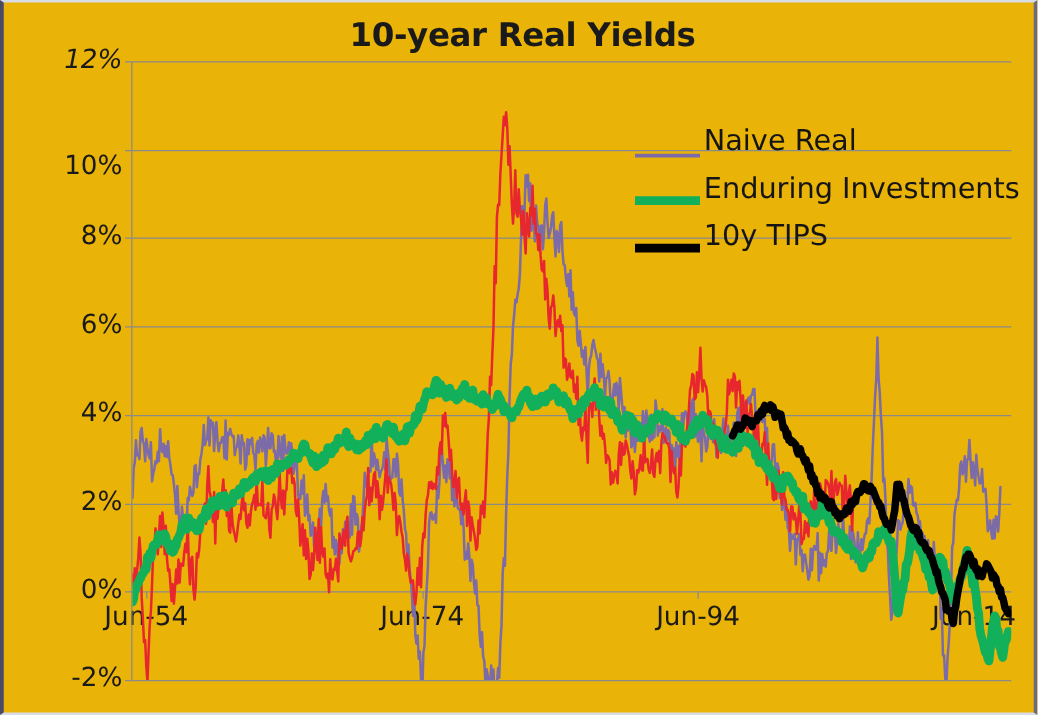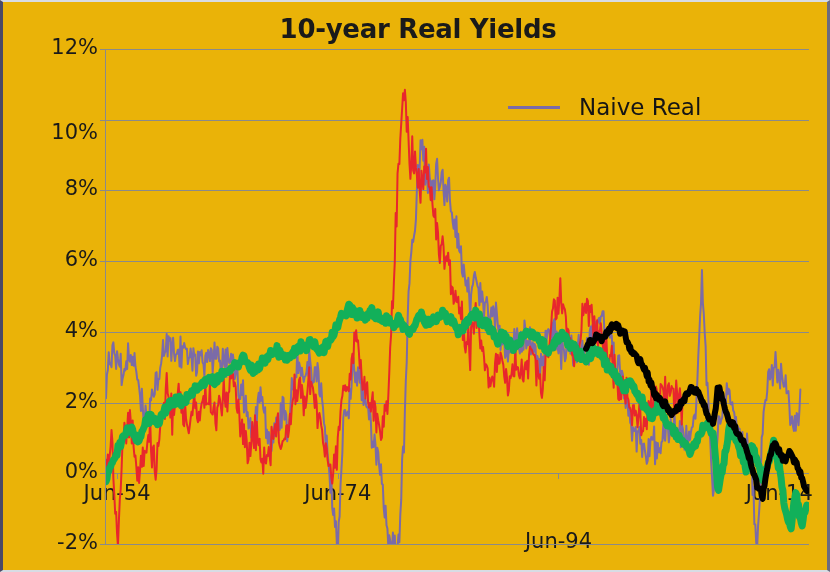--- a/index.html
+++ b/index.html
@@ -112,23 +112,22 @@
 
   
   #legend {
     position: absolute;
     left: 505px;
     top: 86px;
     width: 300px;
   }
   .legend-row {
     display: flex;
-    align-items: center;
+    align-items: flex-end;
     height: 38px;
-    gap: 16px;
   }
   .legend-swatch {
     width: 52px;
     height: 3px;
     flex: 0 0 52px;
   }
   .legend-swatch.thick { height: 7px; }
   .legend-label {
     margin-left: 3px;
     font-size: 23px;
@@ -138,33 +137,33 @@
   }
 </style>
 </head>
 <body>
 
 <div id="root">
 
   <div id="chart-title">10-year Real Yields</div>
 
   <div id="ylabels">
-      <div class="ylabel" style="top: 33px;">12%</div>
+      <div class="ylabel" style="top: 33px; font-style: italic;">12%</div>
       <div class="ylabel" style="top: 118px;">10%</div>
       <div class="ylabel" style="top: 174.429px;">8%</div>
       <div class="ylabel" style="top: 245.143px;">6%</div>
       <div class="ylabel" style="top: 315.857px;">4%</div>
       <div class="ylabel" style="top: 386.571px;">2%</div>
       <div class="ylabel" style="top: 457.286px;">0%</div>
       <div class="ylabel" style="top: 528px;">-2%</div>
     </div>
   <div id="xlabels">
       <div class="xlabel" style="left: 54.0361px; top: 479.286px;">Jun-54</div>
       <div class="xlabel" style="left: 274.758px; top: 479.286px;">Jun-74</div>
-      <div class="xlabel" style="left: 495.48px; top: 479.286px; margin-top: 48px;">Jun-94</div>
+      <div class="xlabel" style="left: 495.48px; top: 479.286px;">Jun-94</div>
       <div class="xlabel" style="left: 716.203px; top: 479.286px;">Jun-14</div>
     </div>
 
   <div id="plot">
     <div id="grid-layer">
         <div class="gridline" style="top: 0px;"></div>
         <div class="tickmark" style="top: 0px;"></div>
         <div class="gridline" style="top: 70.7143px;"></div>
         <div class="tickmark" style="top: 70.7143px;"></div>
         <div class="gridline" style="top: 141.429px;"></div>
@@ -191,15 +190,23 @@
         <path d="M0.00,432.64L0.92,430.11L1.84,422.73L2.76,422.22L3.68,418.62L4.60,417.68L5.52,414.76L6.44,413.75L7.36,410.99L8.28,410.03L9.20,408.43L10.12,405.37L11.04,406.35L11.96,396.50L12.88,398.91L13.80,393.55L14.71,397.70L15.63,392.14L16.55,387.43L17.47,386.55L18.39,386.35L19.31,386.52L20.23,382.70L21.15,378.81L22.07,378.93L22.99,379.65L23.91,381.05L24.83,383.62L25.75,377.99L26.67,380.44L27.59,386.26L28.51,385.89L29.43,389.25L30.35,391.92L31.27,386.28L32.19,392.90L33.11,391.76L34.03,388.75L34.95,387.70L35.87,382.39L36.79,381.37L37.71,378.88L38.63,376.88L39.55,370.80L40.47,373.26L41.39,369.72L42.31,365.48L43.22,374.51L44.14,370.60L45.06,365.36L45.98,369.55L46.90,372.07L47.82,371.48L48.74,369.14L49.66,373.38L50.58,372.91L51.50,375.73L52.42,369.93L53.34,374.70L54.26,369.42L55.18,365.54L56.10,364.64L57.02,366.51L57.94,362.38L58.86,358.01L59.78,363.96L60.70,357.61L61.62,356.44L62.54,359.08L63.46,352.04L64.38,351.58L65.30,354.26L66.22,356.15L67.14,351.26L68.06,352.93L68.98,355.68L69.90,348.05L70.82,349.14L71.73,354.71L72.65,354.99L73.57,347.30L74.49,349.83L75.41,356.71L76.33,351.24L77.25,353.99L78.17,353.45L79.09,351.61L80.01,353.37L80.93,345.47L81.85,346.56L82.77,347.85L83.69,347.09L84.61,344.84L85.53,341.94L86.45,346.22L87.37,341.83L88.29,341.52L89.21,336.82L90.13,337.11L91.05,341.27L91.97,338.73L92.89,336.86L93.81,338.62L94.73,336.96L95.65,334.15L96.57,332.97L97.49,335.05L98.41,336.19L99.32,330.49L100.24,332.34L101.16,329.73L102.08,329.99L103.00,328.35L103.92,332.47L104.84,331.93L105.76,331.59L106.68,327.59L107.60,334.45L108.52,335.42L109.44,327.90L110.36,331.36L111.28,333.19L112.20,326.41L113.12,330.52L114.04,327.51L114.96,329.69L115.88,322.19L116.80,322.88L117.72,325.93L118.64,322.27L119.56,323.81L120.48,322.96L121.40,322.65L122.32,323.30L123.24,320.84L124.16,322.27L125.08,318.61L126.00,318.42L126.92,318.60L127.83,316.65L128.75,313.54L129.67,316.74L130.59,314.17L131.51,314.58L132.43,318.04L133.35,313.56L134.27,313.32L135.19,313.18L136.11,308.12L137.03,306.10L137.95,306.72L138.87,311.43L139.79,313.05L140.71,313.27L141.63,313.38L142.55,315.98L143.47,318.86L144.39,321.39L145.31,315.91L146.23,320.93L147.15,324.34L148.07,318.55L148.99,322.93L149.91,320.51L150.83,317.31L151.75,321.12L152.67,315.01L153.59,319.70L154.51,315.52L155.43,314.46L156.34,309.04L157.26,310.86L158.18,311.10L159.10,314.06L160.02,309.35L160.94,307.66L161.86,310.57L162.78,306.19L163.70,306.53L164.62,301.54L165.54,304.73L166.46,305.34L167.38,303.92L168.30,302.74L169.22,301.45L170.14,302.33L171.06,296.60L171.98,305.20L172.90,308.25L173.82,301.28L174.74,304.26L175.66,305.02L176.58,307.70L177.50,307.13L178.42,306.15L179.34,310.90L180.26,308.74L181.18,311.13L182.10,306.47L183.02,309.09L183.94,309.02L184.85,305.47L185.77,306.78L186.69,302.98L187.61,306.82L188.53,299.22L189.45,303.20L190.37,303.67L191.29,298.66L192.21,297.34L193.13,296.54L194.05,302.04L194.97,292.82L195.89,297.64L196.81,298.32L197.73,297.55L198.65,296.46L199.57,296.16L200.49,301.59L201.41,297.76L202.33,297.10L203.25,290.90L204.17,290.58L205.09,295.28L206.01,292.63L206.93,294.65L207.85,297.91L208.77,292.74L209.69,297.55L210.61,300.22L211.53,300.21L212.45,302.56L213.36,304.07L214.28,300.80L215.20,299.24L216.12,301.37L217.04,297.75L217.96,303.75L218.88,299.37L219.80,292.45L220.72,292.09L221.64,297.60L222.56,292.54L223.48,290.85L224.40,291.45L225.32,290.35L226.24,283.31L227.16,287.56L228.08,285.80L229.00,281.56L229.92,275.88L230.84,277.15L231.76,278.54L232.68,273.91L233.60,270.85L234.52,268.39L235.44,264.35L236.36,264.80L237.28,266.12L238.20,266.35L239.12,266.09L240.04,266.87L240.95,262.48L241.87,258.63L242.79,255.21L243.71,255.95L244.63,258.67L245.55,265.58L246.47,258.47L247.39,260.93L248.31,265.77L249.23,262.77L250.15,262.24L251.07,268.97L251.99,262.90L252.91,263.79L253.83,261.53L254.75,266.73L255.67,268.27L256.59,265.66L257.51,267.72L258.43,266.58L259.35,271.14L260.27,266.72L261.19,269.43L262.11,264.42L263.03,266.19L263.95,261.58L264.87,261.89L265.79,258.51L266.71,263.38L267.63,267.93L268.55,268.01L269.46,269.60L270.38,266.50L271.30,265.30L272.22,262.97L273.14,270.41L274.06,269.25L274.98,271.38L275.90,272.18L276.82,269.37L277.74,272.06L278.66,271.17L279.58,274.27L280.50,266.72L281.42,268.79L282.34,273.64L283.26,269.26L284.18,274.08L285.10,273.34L286.02,274.94L286.94,275.88L287.86,278.66L288.78,276.29L289.70,274.01L290.62,275.62L291.54,270.37L292.46,266.35L293.38,269.34L294.30,270.21L295.22,273.75L296.14,274.34L297.06,280.36L297.97,276.14L298.89,279.21L299.81,278.77L300.73,280.74L301.65,280.97L302.57,284.27L303.49,285.33L304.41,280.31L305.33,281.28L306.25,279.46L307.17,280.36L308.09,277.21L309.01,276.94L309.93,273.46L310.85,270.30L311.77,268.50L312.69,266.47L313.61,265.72L314.53,269.11L315.45,263.04L316.37,268.83L317.29,267.99L318.21,272.98L319.13,274.53L320.05,276.26L320.97,275.94L321.89,270.30L322.81,270.30L323.73,275.43L324.65,271.06L325.57,273.81L326.48,271.85L327.40,267.84L328.32,271.50L329.24,271.25L330.16,272.62L331.08,270.31L332.00,266.07L332.92,268.62L333.84,268.34L334.76,267.74L335.68,265.55L336.60,261.21L337.52,264.59L338.44,264.82L339.36,264.09L340.28,268.52L341.20,272.63L342.12,268.32L343.04,270.11L343.96,271.03L344.88,267.60L345.80,274.11L346.72,272.74L347.64,271.69L348.56,274.64L349.48,277.32L350.40,279.51L351.32,278.61L352.24,285.83L353.16,281.37L354.08,278.45L354.99,281.69L355.91,281.95L356.83,282.07L357.75,279.01L358.67,273.85L359.59,277.38L360.51,271.69L361.43,270.56L362.35,273.64L363.27,270.17L364.19,268.24L365.11,266.44L366.03,265.25L366.95,265.93L367.87,268.35L368.79,268.84L369.71,261.14L370.63,267.00L371.55,266.84L372.47,268.27L373.39,264.87L374.31,275.54L375.23,271.46L376.15,271.03L377.07,276.72L377.99,272.49L378.91,274.58L379.83,271.17L380.75,273.40L381.67,279.48L382.59,272.84L383.50,282.76L384.42,278.56L385.34,282.76L386.26,280.17L387.18,281.32L388.10,288.14L389.02,286.24L389.94,287.83L390.86,291.64L391.78,295.23L392.70,291.36L393.62,290.78L394.54,288.56L395.46,283.06L396.38,287.32L397.30,288.80L398.22,284.29L399.14,291.90L400.06,286.83L400.98,292.53L401.90,297.48L402.82,292.48L403.74,290.79L404.66,296.79L405.58,294.19L406.50,294.53L407.42,301.52L408.34,296.15L409.26,296.66L410.18,297.80L411.09,293.72L412.01,295.40L412.93,293.27L413.85,295.27L414.77,293.80L415.69,286.12L416.61,286.57L417.53,286.13L418.45,286.98L419.37,283.89L420.29,282.22L421.21,283.85L422.13,282.95L423.05,284.74L423.97,285.11L424.89,287.48L425.81,282.91L426.73,283.42L427.65,287.26L428.57,288.83L429.49,286.56L430.41,287.88L431.33,286.08L432.25,289.80L433.17,292.47L434.09,292.03L435.01,297.01L435.93,290.53L436.85,293.42L437.77,291.84L438.69,301.17L439.60,302.10L440.52,301.53L441.44,300.38L442.36,304.10L443.28,300.40L444.20,299.67L445.12,298.28L446.04,298.63L446.96,298.98L447.88,293.09L448.80,295.57L449.72,290.18L450.64,291.25L451.56,287.03L452.48,292.29L453.40,290.10L454.32,290.07L455.24,290.12L456.16,283.19L457.08,287.32L458.00,285.90L458.92,286.24L459.84,286.83L460.76,289.86L461.68,296.19L462.60,293.48L463.52,295.44L464.44,299.40L465.36,294.04L466.28,296.72L467.20,297.09L468.11,295.22L469.03,299.73L469.95,298.33L470.87,305.06L471.79,309.34L472.71,304.63L473.63,305.63L474.55,302.20L475.47,310.55L476.39,306.97L477.31,307.67L478.23,310.42L479.15,311.10L480.07,312.81L480.99,308.49L481.91,307.59L482.83,306.97L483.75,301.28L484.67,309.66L485.59,300.88L486.51,305.85L487.43,298.83L488.35,300.40L489.27,300.47L490.19,303.99L491.11,300.63L492.03,300.75L492.95,305.62L493.87,301.38L494.79,304.30L495.71,307.58L496.62,308.72L497.54,305.90L498.46,315.71L499.38,310.86L500.30,311.56L501.22,321.03L502.14,315.66L503.06,318.78L503.98,320.17L504.90,317.23L505.82,323.44L506.74,322.41L507.66,326.33L508.58,322.13L509.50,326.72L510.42,329.66L511.34,326.83L512.26,333.29L513.18,329.83L514.10,333.93L515.02,334.34L515.94,336.13L516.86,338.13L517.78,341.78L518.70,341.51L519.62,341.95L520.54,333.15L521.46,335.31L522.38,332.33L523.30,335.24L524.22,331.77L525.13,333.39L526.05,334.82L526.97,337.94L527.89,337.17L528.81,342.45L529.73,343.17L530.65,345.27L531.57,344.19L532.49,347.91L533.41,350.81L534.33,351.22L535.25,352.48L536.17,347.95L537.09,358.18L538.01,358.24L538.93,355.71L539.85,359.45L540.77,360.92L541.69,360.47L542.61,363.43L543.53,362.70L544.45,369.11L545.37,367.02L546.29,369.67L547.21,364.34L548.13,361.77L549.05,364.24L549.97,360.72L550.89,361.56L551.81,353.19L552.73,363.08L553.64,356.82L554.56,361.71L555.48,361.86L556.40,364.22L557.32,369.23L558.24,367.50L559.16,371.38L560.08,374.20L561.00,376.71L561.92,375.85L562.84,377.06L563.76,375.83L564.68,377.61L565.60,377.98L566.52,377.58L567.44,384.66L568.36,380.45L569.28,381.48L570.20,388.15L571.12,385.04L572.04,390.53L572.96,386.12L573.88,388.79L574.80,390.73L575.72,392.04L576.64,391.64L577.56,395.52L578.48,394.49L579.40,394.03L580.32,397.34L581.23,396.92L582.15,399.59L583.07,401.96L583.99,405.36L584.91,402.76L585.83,397.98L586.75,399.14L587.67,394.87L588.59,394.36L589.51,397.28L590.43,391.72L591.35,392.55L592.27,385.99L593.19,385.06L594.11,385.50L595.03,385.31L595.95,383.28L596.87,376.37L597.79,379.94L598.71,376.51L599.63,376.74L600.55,376.72L601.47,374.08L602.39,373.08L603.31,377.97L604.23,381.28L605.15,384.45L606.07,384.97L606.99,383.85L607.91,391.44L608.83,401.21L609.74,411.87L610.66,425.59L611.58,438.12L612.50,441.41L613.42,435.61L614.34,429.59L615.26,424.70L616.18,423.51L617.10,416.28L618.02,414.71L618.94,402.30L619.86,402.00L620.78,397.43L621.70,391.52L622.62,380.99L623.54,376.16L624.46,378.15L625.38,383.39L626.30,385.46L627.22,387.89L628.14,387.66L629.06,389.03L629.98,391.89L630.90,392.34L631.82,394.61L632.74,398.16L633.66,400.43L634.58,406.65L635.50,403.37L636.42,406.89L637.34,413.01L638.25,409.72L639.17,417.92L640.09,423.03L641.01,420.66L641.93,415.19L642.85,408.38L643.77,405.89L644.69,398.43L645.61,396.73L646.53,397.25L647.45,400.79L648.37,400.30L649.29,410.94L650.21,408.02L651.13,411.04L652.05,415.87L652.97,416.38L653.89,420.38L654.81,424.64L655.73,428.98L656.65,431.48L657.57,425.50L658.49,422.69L659.41,423.39L660.33,418.98L661.25,417.80L662.17,413.67L663.09,412.87L664.01,409.44L664.93,403.75L665.85,401.37L666.76,396.48L667.68,391.21L668.60,396.87L669.52,396.08L670.44,404.52L671.36,410.78L672.28,418.93L673.20,414.42L674.12,422.53L675.04,428.43L675.96,438.03L676.88,441.25L677.80,454.00L678.72,459.12L679.64,462.18L680.56,465.39L681.48,469.73L682.40,473.19L683.32,472.95L684.24,477.69L685.16,479.85L686.08,471.62L687.00,462.11L687.92,452.74L688.84,448.65L689.76,443.66L690.68,445.67L691.60,456.67L692.52,455.38L693.44,468.01L694.36,469.20L695.27,474.04L696.19,476.97L697.11,470.83L698.03,462.73L698.95,463.39L699.87,459.46L700.79,456.11" fill="none" stroke="#12B05A" stroke-width="7" stroke-linejoin="round" stroke-linecap="round"></path>
         <path d="M480.07,299.69L480.99,297.69L481.91,295.28L482.83,294.82L483.75,291.01L484.67,290.95L485.59,293.24L486.51,294.17L487.43,292.81L488.35,290.98L489.27,290.01L490.19,285.46L491.11,286.15L492.03,288.06L492.95,288.73L493.87,287.35L494.79,290.06L495.71,292.25L496.62,287.77L497.54,288.18L498.46,287.06L499.38,287.53L500.30,282.92L501.22,284.95L502.14,281.78L503.06,279.62L503.98,282.61L504.90,277.52L505.82,275.28L506.74,278.83L507.66,277.48L508.58,277.68L509.50,277.99L510.42,274.87L511.34,279.32L512.26,276.20L513.18,279.55L514.10,284.79L515.02,282.72L515.94,281.33L516.86,282.55L517.78,283.61L518.70,282.35L519.62,287.68L520.54,293.22L521.46,292.83L522.38,294.75L523.30,300.01L524.22,297.64L525.13,303.11L526.05,302.40L526.97,304.99L527.89,303.87L528.81,304.85L529.73,305.90L530.65,307.01L531.57,311.81L532.49,314.17L533.41,310.79L534.33,310.24L535.25,314.83L536.17,315.69L537.09,318.32L538.01,320.73L538.93,318.76L539.85,322.94L540.77,327.25L541.69,323.53L542.61,332.33L543.53,330.53L544.45,336.36L545.37,333.57L546.29,338.95L547.21,339.38L548.13,346.03L549.05,344.08L549.97,349.22L550.89,345.80L551.81,349.42L552.73,350.57L553.64,348.67L554.56,350.05L555.48,352.44L556.40,355.48L557.32,357.21L558.24,354.10L559.16,352.37L560.08,357.80L561.00,357.22L561.92,361.45L562.84,359.93L563.76,363.78L564.68,363.13L565.60,366.02L566.52,363.85L567.44,362.12L568.36,362.34L569.28,362.67L570.20,361.55L571.12,357.46L572.04,357.31L572.96,360.22L573.88,358.01L574.80,352.43L575.72,354.89L576.64,351.74L577.56,350.40L578.48,352.27L579.40,346.12L580.32,344.18L581.23,344.26L582.15,345.09L583.07,343.64L583.99,341.09L584.91,337.94L585.83,338.13L586.75,342.27L587.67,342.08L588.59,343.60L589.51,343.78L590.43,340.09L591.35,344.25L592.27,342.60L593.19,345.14L594.11,347.46L595.03,349.85L595.95,352.74L596.87,352.77L597.79,356.42L598.71,355.90L599.63,361.06L600.55,364.72L601.47,365.74L602.39,368.79L603.31,370.51L604.23,370.32L605.15,370.64L606.07,369.93L606.99,374.89L607.91,369.96L608.83,364.16L609.74,359.66L610.66,349.90L611.58,338.65L612.50,338.75L613.42,338.45L614.34,343.80L615.26,344.27L616.18,350.51L617.10,351.24L618.02,355.90L618.94,359.81L619.86,362.88L620.78,364.56L621.70,367.79L622.62,371.41L623.54,372.90L624.46,375.14L625.38,375.71L626.30,372.97L627.22,373.71L628.14,379.09L629.06,376.70L629.98,382.76L630.90,384.47L631.82,385.28L632.74,384.98L633.66,386.13L634.58,389.51L635.50,391.36L636.42,390.92L637.34,391.40L638.25,395.71L639.17,396.57L640.09,399.30L641.01,402.68L641.93,405.37L642.85,409.25L643.77,408.18L644.69,414.29L645.61,418.22L646.53,420.63L647.45,424.77L648.37,425.82L649.29,428.30L650.21,430.84L651.13,438.83L652.05,438.46L652.97,439.94L653.89,439.60L654.81,439.77L655.73,447.18L656.65,449.81L657.57,439.81L658.49,436.85L659.41,429.66L660.33,424.16L661.25,419.69L662.17,413.66L663.09,410.93L664.01,405.92L664.93,405.84L665.85,400.37L666.76,396.64L667.68,397.27L668.60,394.27L669.52,394.52L670.44,396.71L671.36,400.19L672.28,403.46L673.20,400.18L674.12,405.36L675.04,407.28L675.96,405.94L676.88,411.78L677.80,408.61L678.72,411.21L679.64,412.21L680.56,408.13L681.48,406.79L682.40,406.26L683.32,402.05L684.24,403.13L685.16,404.89L686.08,406.73L687.00,408.86L687.92,413.39L688.84,410.63L689.76,412.45L690.68,413.50L691.60,419.32L692.52,420.05L693.44,424.37L694.36,422.36L695.27,428.76L696.19,429.08L697.11,432.98L698.03,437.34L698.95,438.90L699.87,440.03L700.79,441.96" fill="none" stroke="#000000" stroke-width="6" stroke-linejoin="round" stroke-linecap="round"></path>
       </svg>
   </div>
 
   <div id="legend">
       <div class="legend-row">
         <div class="legend-swatch" style="background: rgb(123, 107, 168);"></div>
         <div class="legend-label">Naive Real</div>
       </div>
+      <div class="legend-row">
+        <div class="legend-swatch thick" style="background: rgb(18, 176, 90);"></div>
+        <div class="legend-label">Enduring Investments</div>
+      </div>
+      <div class="legend-row">
+        <div class="legend-swatch thick" style="background: rgb(0, 0, 0);"></div>
+        <div class="legend-label">10y TIPS</div>
+      </div>
     </div>
 
 </div>
 
 </body></html>

